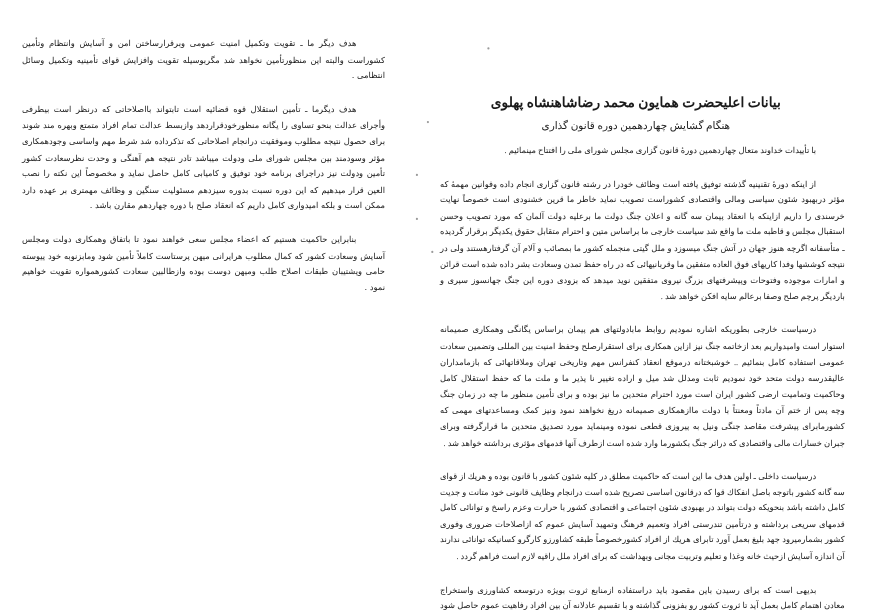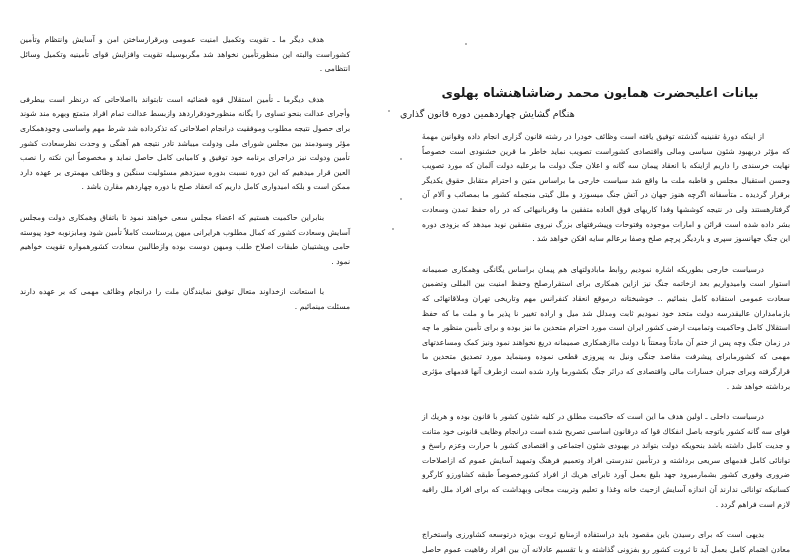--- a/index.html
+++ b/index.html
@@ -4,57 +4,57 @@
 <style>
   html, body { margin: 0; padding: 0; }
   body {
     width: 800px; height: 559px; background: #ffffff; overflow: hidden;
     position: relative;
     font-family: "DejaVu Sans", sans-serif;
     color: #1a1a1a;
   }
   .page { position: absolute; top: 0; height: 464px; direction: rtl; }
   .page-left { left: 0; width: 400px; }
-  .page-right { left: 400px; width: 400px; }
+  .page-right { left: 378px; width: 400px; font-family: Liberation Serif, serif; }
 
   .text-block { position: absolute; direction: rtl; text-align: justify; }
   .left-body { top: 33px; left: 20px; width: 330px; }
   .right-body { top: 130px; left: 22px; width: 368px; }
 
   .para { font-size: 7.6px; line-height: 14.6px; margin: 0; text-indent: 26px; text-align: justify; text-align-last: right; }
   .para + .para { margin-top: 16px; }
 
   .title-main {
     position: absolute; top: 85px; left: 0; width: 400px; text-align: center;
     font-size: 12.5px; font-weight: bold; direction: rtl; letter-spacing: 0.2px;
   }
   .title-sub {
-    position: absolute; top: 108px; left: 0; width: 400px; text-align: left;
+    position: absolute; top: 108px; left: 0; width: 400px; text-align: center;
     font-size: 9.5px; direction: rtl;
   }
   .speck { position: absolute; width: 2px; height: 2px; background: #9a9a9a; border-radius: 50%; }
 </style>
 </head>
 <body>
 
 <div class="page page-left">
   <div class="text-block left-body">
     <p class="para">هدف دیگر ما ـ تقویت وتکمیل امنیت عمومی وبرقرارساختن امن و آسایش وانتظام وتأمین کشوراست والبته این منظورتأمین نخواهد شد مگربوسیله تقویت وافزایش قوای تأمینیه وتکمیل وسائل انتظامی .</p>
     <p class="para">هدف دیگرما ـ تأمین استقلال قوه قضائیه است تابتواند بااصلاحاتی که درنظر است بیطرفی وأجرای عدالت بنحو تساوی را یگانه منظورخودقراردهد وازبسط عدالت تمام افراد متمتع وبهره مند شوند برای حصول نتیجه مطلوب وموفقیت درانجام اصلاحاتی که تذکرداده شد شرط مهم واساسی وجودهمکاری مؤثر وسودمند بین مجلس شورای ملی ودولت میباشد تادر نتیجه هم آهنگی و وحدت نظرسعادت کشور تأمین ودولت نیز دراجرای برنامه خود توفیق و کامیابی کامل حاصل نماید و مخصوصاً این نکته را نصب العین قرار میدهیم که این دوره نسبت بدوره سیزدهم مسئولیت سنگین و وظائف مهمتری بر عهده دارد ممکن است و بلکه امیدواری کامل داریم که انعقاد صلح با دوره چهاردهم مقارن باشد .</p>
     <p class="para">بنابراین حاکمیت هستیم که اعضاء مجلس سعی خواهند نمود تا باتفاق وهمکاری دولت ومجلس آسایش وسعادت کشور که کمال مطلوب هرایرانی میهن پرستاست کاملاً تأمین شود ومابزنوبه خود پیوسته حامی وپشتیبان طبقات اصلاح طلب ومیهن دوست بوده وازطالبین سعادت کشورهمواره تقویت خواهیم نمود .</p>
-    <p class="para">با استعانت ازخداوند متعال توفیق نمایندگان ملت را درانجام وظائف مهمی که بر عهده دارند مسئلت مینمائیم .</p>
   </div>
   <span class="speck" style="left:388px; top:110px"></span>
   <span class="speck" style="left:392px; top:228px"></span>
 </div>
 
 <div class="page page-right">
   <div class="title-main">بیانات اعلیحضرت همایون محمد رضاشاهنشاه پهلوی</div>
   <div class="title-sub">هنگام گشایش چهاردهمین دوره قانون گذاری</div>
   <div class="text-block right-body">
+    <p class="para">با تأییدات خداوند متعال چهاردهمین دورهٔ قانون گزاری مجلس شورای ملی را افتتاح مینمائیم .</p>
     <p class="para">از اینکه دورهٔ تقنینیه گذشته توفیق یافته است وظائف خودرا در رشته قانون گزاری انجام داده وقوانین مهمهٔ که مؤثر دربهبود شئون سیاسی ومالی واقتصادی کشوراست تصویب نماید خاطر ما قرین خشنودی است خصوصاً نهایت خرسندی را داریم ازاینکه با انعقاد پیمان سه گانه و اعلان جنگ دولت ما برعلیه دولت آلمان که مورد تصویب وحسن استقبال مجلس و قاطبه ملت ما واقع شد سیاست خارجی ما براساس متین و احترام متقابل حقوق یکدیگر برقرار گردیده ـ متأسفانه اگرچه هنوز جهان در آتش جنگ میسوزد و ملل گیتی منجمله کشور ما بمصائب و آلام آن گرفتارهستند ولی در نتیجه کوششها وفدا کاریهای فوق العاده متفقین ما وقربانیهائی که در راه حفظ تمدن وسعادت بشر داده شده است قرائن و امارات موجوده وفتوحات وپیشرفتهای بزرگ نیروی متفقین نوید میدهد که بزودی دوره این جنگ جهانسوز سپری و باردیگر پرچم صلح وصفا برعالم سایه افکن خواهد شد .</p>
     <p class="para">درسیاست خارجی بطوریکه اشاره نمودیم روابط مابادولتهای هم پیمان براساس یگانگی وهمکاری صمیمانه استوار است وامیدواریم بعد ازخاتمه جنگ نیز ازاین همکاری برای استقرارصلح وحفظ امنیت بین المللی وتضمین سعادت عمومی استفاده کامل بنمائیم .. خوشبختانه درموقع انعقاد کنفرانس مهم وتاریخی تهران وملاقاتهائی که بازمامداران عالیقدرسه دولت متحد خود نمودیم ثابت ومدلل شد میل و اراده تغییر نا پذیر ما و ملت ما که حفظ استقلال کامل وحاکمیت وتمامیت ارضی کشور ایران است مورد احترام متحدین ما نیز بوده و برای تأمین منظور ما چه در زمان جنگ وچه پس از ختم آن مادتاً ومعنتاً با دولت ماازهمکاری صمیمانه دریغ نخواهند نمود ونیز کمک ومساعدتهای مهمی که کشورمابرای پیشرفت مقاصد جنگی ونیل به پیروزی قطعی نموده ومینماید مورد تصدیق متحدین ما قرارگرفته وبرای جبران خسارات مالی واقتصادی که دراثر جنگ بکشورما وارد شده است ازطرف آنها قدمهای مؤثری برداشته خواهد شد .</p>
     <p class="para">درسیاست داخلی ـ اولین هدف ما این است که حاکمیت مطلق در کلیه شئون کشور با قانون بوده و هریك از قوای سه گانه کشور باتوجه باصل انفکاك قوا که درقانون اساسی تصریح شده است درانجام وظایف قانونی خود متانت و جدیت کامل داشته باشد بنحویکه دولت بتواند در بهبودی شئون اجتماعی و اقتصادی کشور با حرارت وعزم راسخ و توانائی کامل قدمهای سریعی برداشته و درتأمین تندرستی افراد وتعمیم فرهنگ وتمهید آسایش عموم که ازاصلاحات ضروری وفوری کشور بشمارمیرود جهد بلیغ بعمل آورد تابرای هریك از افراد کشورخصوصاً طبقه کشاورزو کارگرو کسانیکه توانائی ندارند آن اندازه آسایش ازحیث خانه وغذا و تعلیم وتربیت مجانی وبهداشت که برای افراد ملل راقیه لازم است فراهم گردد .</p>
     <p class="para">بدیهی است که برای رسیدن باین مقصود باید دراستفاده ازمنابع ثروت بویژه درتوسعه کشاورزی واستخراج معادن اهتمام کامل بعمل آید تا ثروت کشور رو بفزونی گذاشته و با تقسیم عادلانه آن بین افراد رفاهیت عموم حاصل شود .</p>
   </div>
   <span class="speck" style="left:0px; top:158px"></span>
   <span class="speck" style="left:0px; top:198px"></span>
   <span class="speck" style="left:65px; top:43px"></span>
 </div>
 

